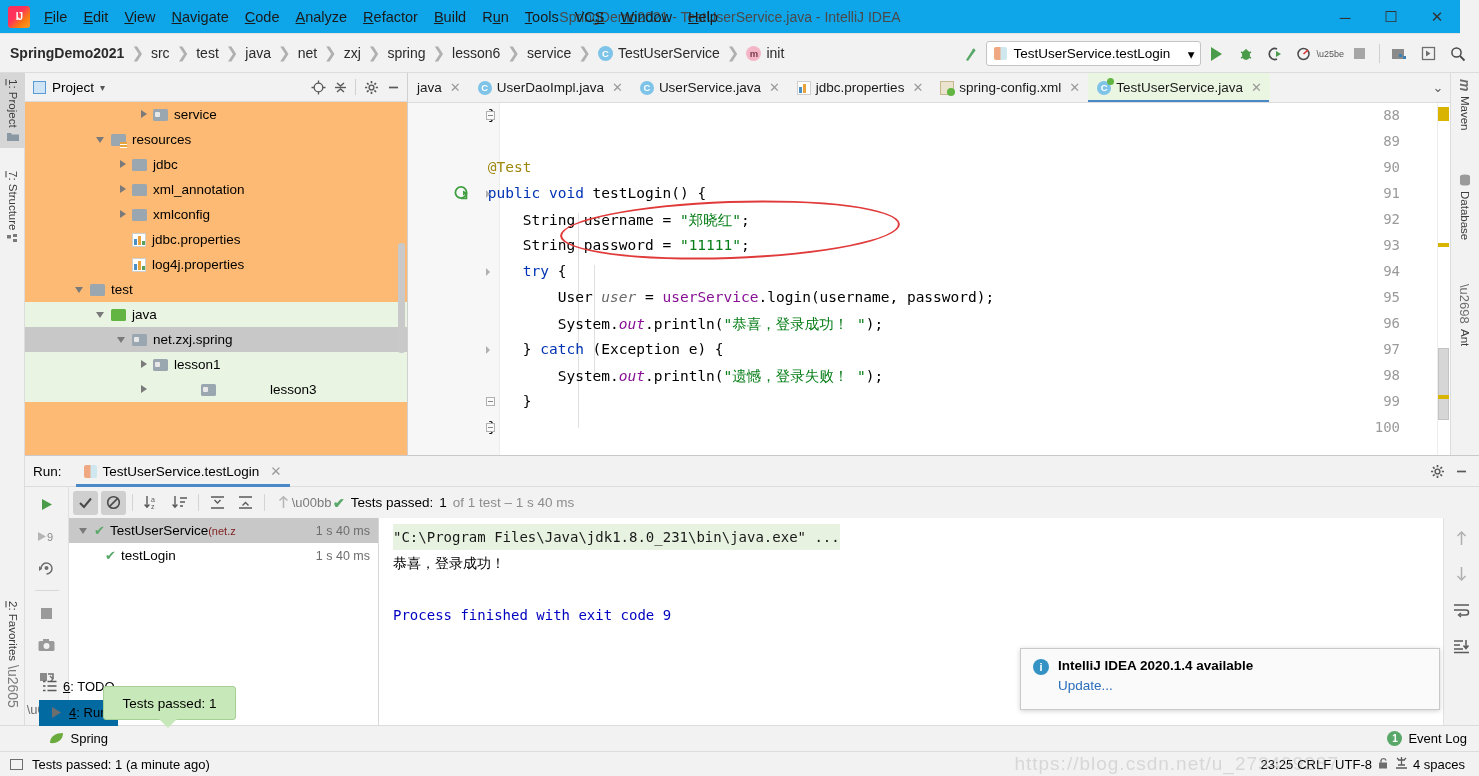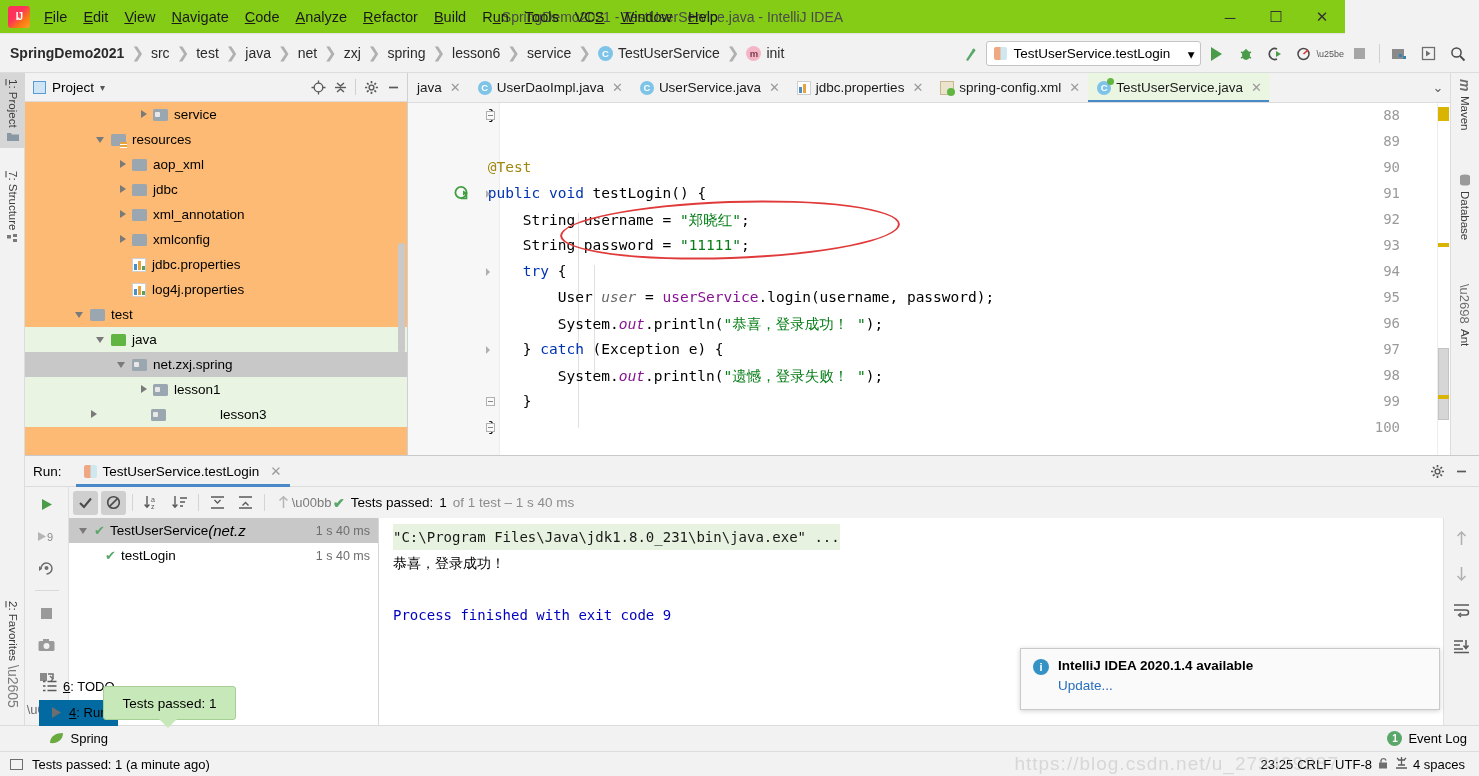--- a/index.html
+++ b/index.html
@@ -8,22 +8,22 @@
     font-family: "Liberation Sans", sans-serif;
     font-size: 13px;
     background: #f2f2f2;
     overflow: hidden;
     color: #000;
   }
   #app { position: relative; width: 1479px; height: 776px; }
 
   
   .titlebar {
-    position: absolute; left:0; top:0; width:1345px; height:34px;
-    background:#84cc16; display:flex; align-items:center;
+    position: absolute; left:0; top:0; width:1460px; height:34px;
+    background:#0ea5e9; display:flex; align-items:center;
     border-bottom:1px solid #e3e3e3;
   }
   .app-logo {
     width:22px; height:22px; margin-left:8px; margin-right:6px;
     background: linear-gradient(135deg,#fe315d 0%,#fe315d 40%,#f97a12 70%,#ff9d28 100%);
     border-radius:3px; position:relative; flex:none;
   }
   .app-logo::after{
     content:"IJ"; position:absolute; left:0; top:0; width:100%; height:100%;
     color:#fff; font-size:10px; font-weight:bold; display:flex;
@@ -158,21 +158,21 @@
   .fi.prop::after{content:"";position:absolute;left:5px;bottom:1px;width:3px;height:9px;background:#e8a33d;}
   .fi.xml{ border-radius:0; background:#ece3cf; border:1px solid #c8b88f; position:relative;}
   .fi.xml::after{content:"";position:absolute;right:-2px;bottom:-2px;width:8px;height:8px;background:#62b543;border-radius:50%;}
   .tab-chev{ margin-left:auto; width:24px; display:flex;align-items:center;justify-content:center;color:#5a5a5a;}
 
   .code-area { position:relative; height:352px; background:#fff; overflow:hidden; font-family:"DejaVu Sans Mono", monospace; }
   .gutter { position:absolute; left:0; top:0; width:92px; height:100%; background:#f7f7f7; border-right:1px solid #ededed;}
   .lnum { position:absolute; right:50px; font-size:14px; color:#9a9a9a; text-align:right; width:30px;}
   .cl { position:absolute; left:10px; }
   .k{color:#0033b3;} .s{color:#067d17;} .an{color:#9e880d;} .f{color:#871094;}
-  .fld{color:#871094;font-style:italic;font-family:Liberation Mono, monospace;} .lv{color:#6a6a6a;font-style:italic;} .p{color:#000;}
+  .fld{color:#871094;font-style:italic;} .lv{color:#6a6a6a;font-style:italic;} .p{color:#000;}
   .indent-guide{ position:absolute; width:1px; background:#e0e0e0;}
   .fold { position:absolute; left:78px; width:9px; height:9px; border:1px solid #b0b0b0; background:#fafafa;}
   .fold::after{content:"";position:absolute;left:1px;top:3px;width:5px;height:1px;background:#888;}
   .fold.tri{ border:none; background:none;}
   .fold.tri::after{content:"";position:absolute;left:0;top:1px;border-left:4px solid #b0b0b0;
      border-top:4px solid transparent;border-bottom:4px solid transparent;background:none;width:0;height:0;}
   .gutter-run{ position:absolute; left:46px; width:16px; height:16px;}
   .ellipse-annot{
     position:absolute; border:2.5px solid #e03a3a; border-radius:50%;
     pointer-events:none; transform: rotate(-2deg);
@@ -495,25 +495,20 @@
           <span>service</span>
         </div>
         <div class="trow" style="padding-left: 71px;">
           <span class="arrow open"></span>
           <span class="folder res"></span>
           <span>resources</span>
         </div>
         <div class="trow" style="padding-left: 92px;">
           <span class="arrow closed"></span>
           <span class="folder plain"></span>
-          <span>aop_xml</span>
-        </div>
-        <div class="trow" style="padding-left: 92px;">
-          <span class="arrow closed"></span>
-          <span class="folder plain"></span>
           <span>jdbc</span>
         </div>
         <div class="trow" style="padding-left: 92px;">
           <span class="arrow closed"></span>
           <span class="folder plain"></span>
           <span>xml_annotation</span>
         </div>
         <div class="trow" style="padding-left: 92px;">
           <span class="arrow closed"></span>
           <span class="folder plain"></span>
@@ -546,21 +541,21 @@
         <div class="trow hl-sel" style="padding-left: 92px;">
           <span class="arrow open"></span>
           <span class="folder src"></span>
           <span>net.zxj.spring</span>
         </div>
         <div class="trow hl-green" style="padding-left: 113px;">
           <span class="arrow closed"></span>
           <span class="folder src"></span>
           <span>lesson1</span>
         </div>
-        <div class="trow hl-green" style="padding-left: 63px; gap: 48px;">
+        <div class="trow hl-green" style="padding-left: 113px; gap: 48px;">
           <span class="arrow closed"></span>
           <span class="folder src"></span>
           <span>lesson3</span>
         </div>
       </div>
     <div class="pp-scroll"></div>
   </div>
 
   <div class="editor-wrap">
     <div class="tabstrip" id="etabs-root">
@@ -778,21 +773,21 @@
             <span class="muted">of 1 test – 1 s 40 ms</span>
           </div>
         </div>
 
         <div class="rw-split">
           <div class="test-tree" id="testtree-root">
               <div class="ttrow sel" style="padding-left: 10px;">
                 <span class="arrow open"></span>
                 <span style="color: rgb(89, 168, 105); margin-right: 5px; font-size: 13px;">✔</span>
                 <span>TestUserService</span>
-                <span style="color: #000000; font-size: 15px; font-style: italic;"> (net.z</span>
+                <span style="color: #7f1d1d; font-size: 11px;"> (net.z</span>
                 <span class="tt-time">1 s 40 ms</span>
               </div>
               <div class="ttrow" style="padding-left: 36px;">
                 <span style="color: rgb(89, 168, 105); margin-right: 5px; font-size: 13px;">✔</span>
                 <span>testLogin</span>
                 <span class="tt-time">1 s 40 ms</span>
               </div>
             </div>
           <div class="console" id="console-root"><div class="cline cmd">"C:\Program Files\Java\jdk1.8.0_231\bin\java.exe" ...</div><div class="cline">恭喜，登录成功！</div><div class="cline">&nbsp;</div><div class="cline exit">Process finished with exit code 9</div></div>
           <div class="console-side">

